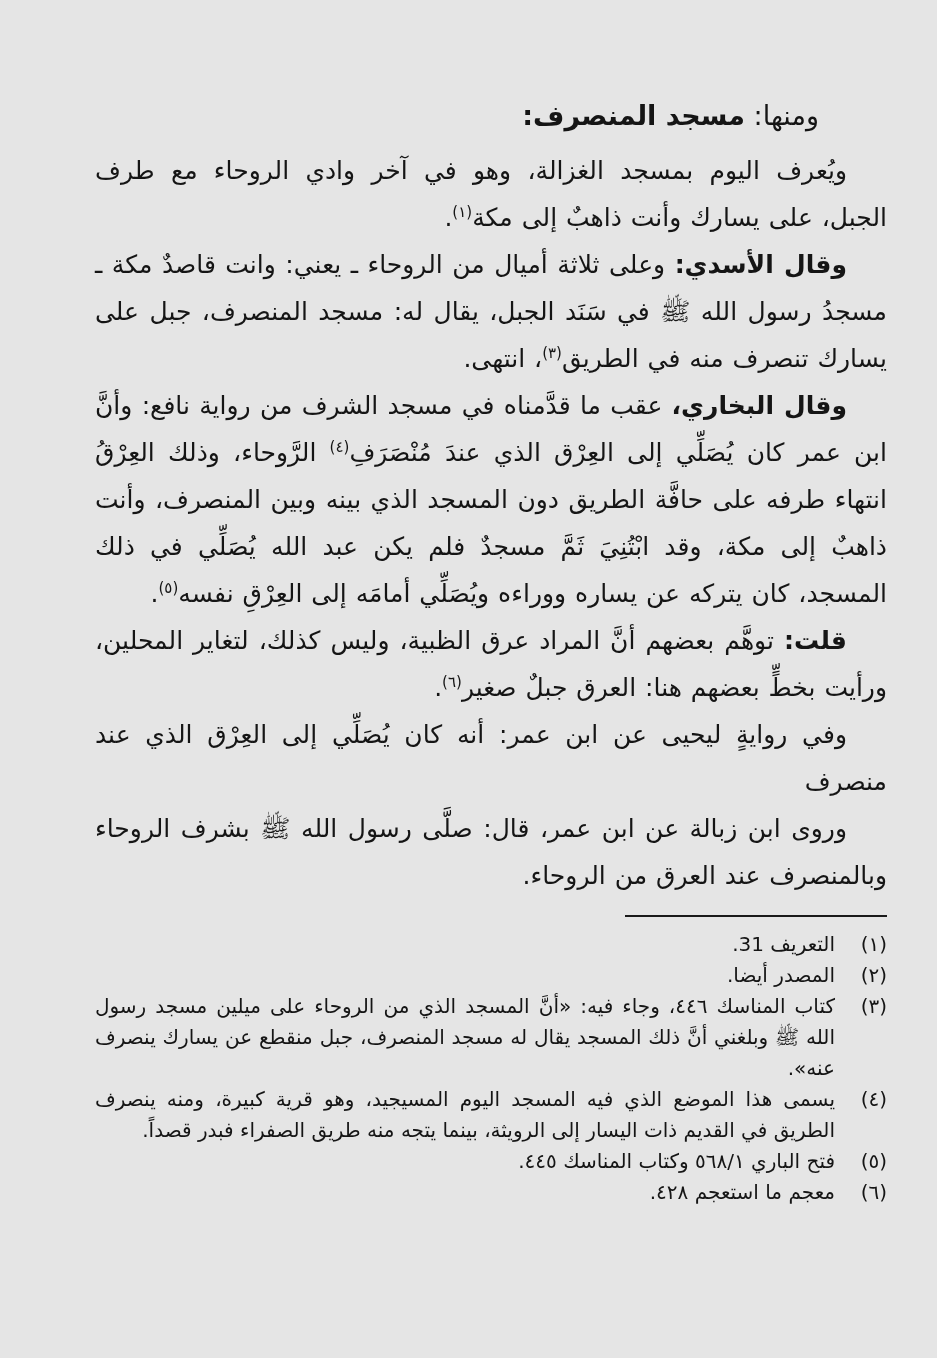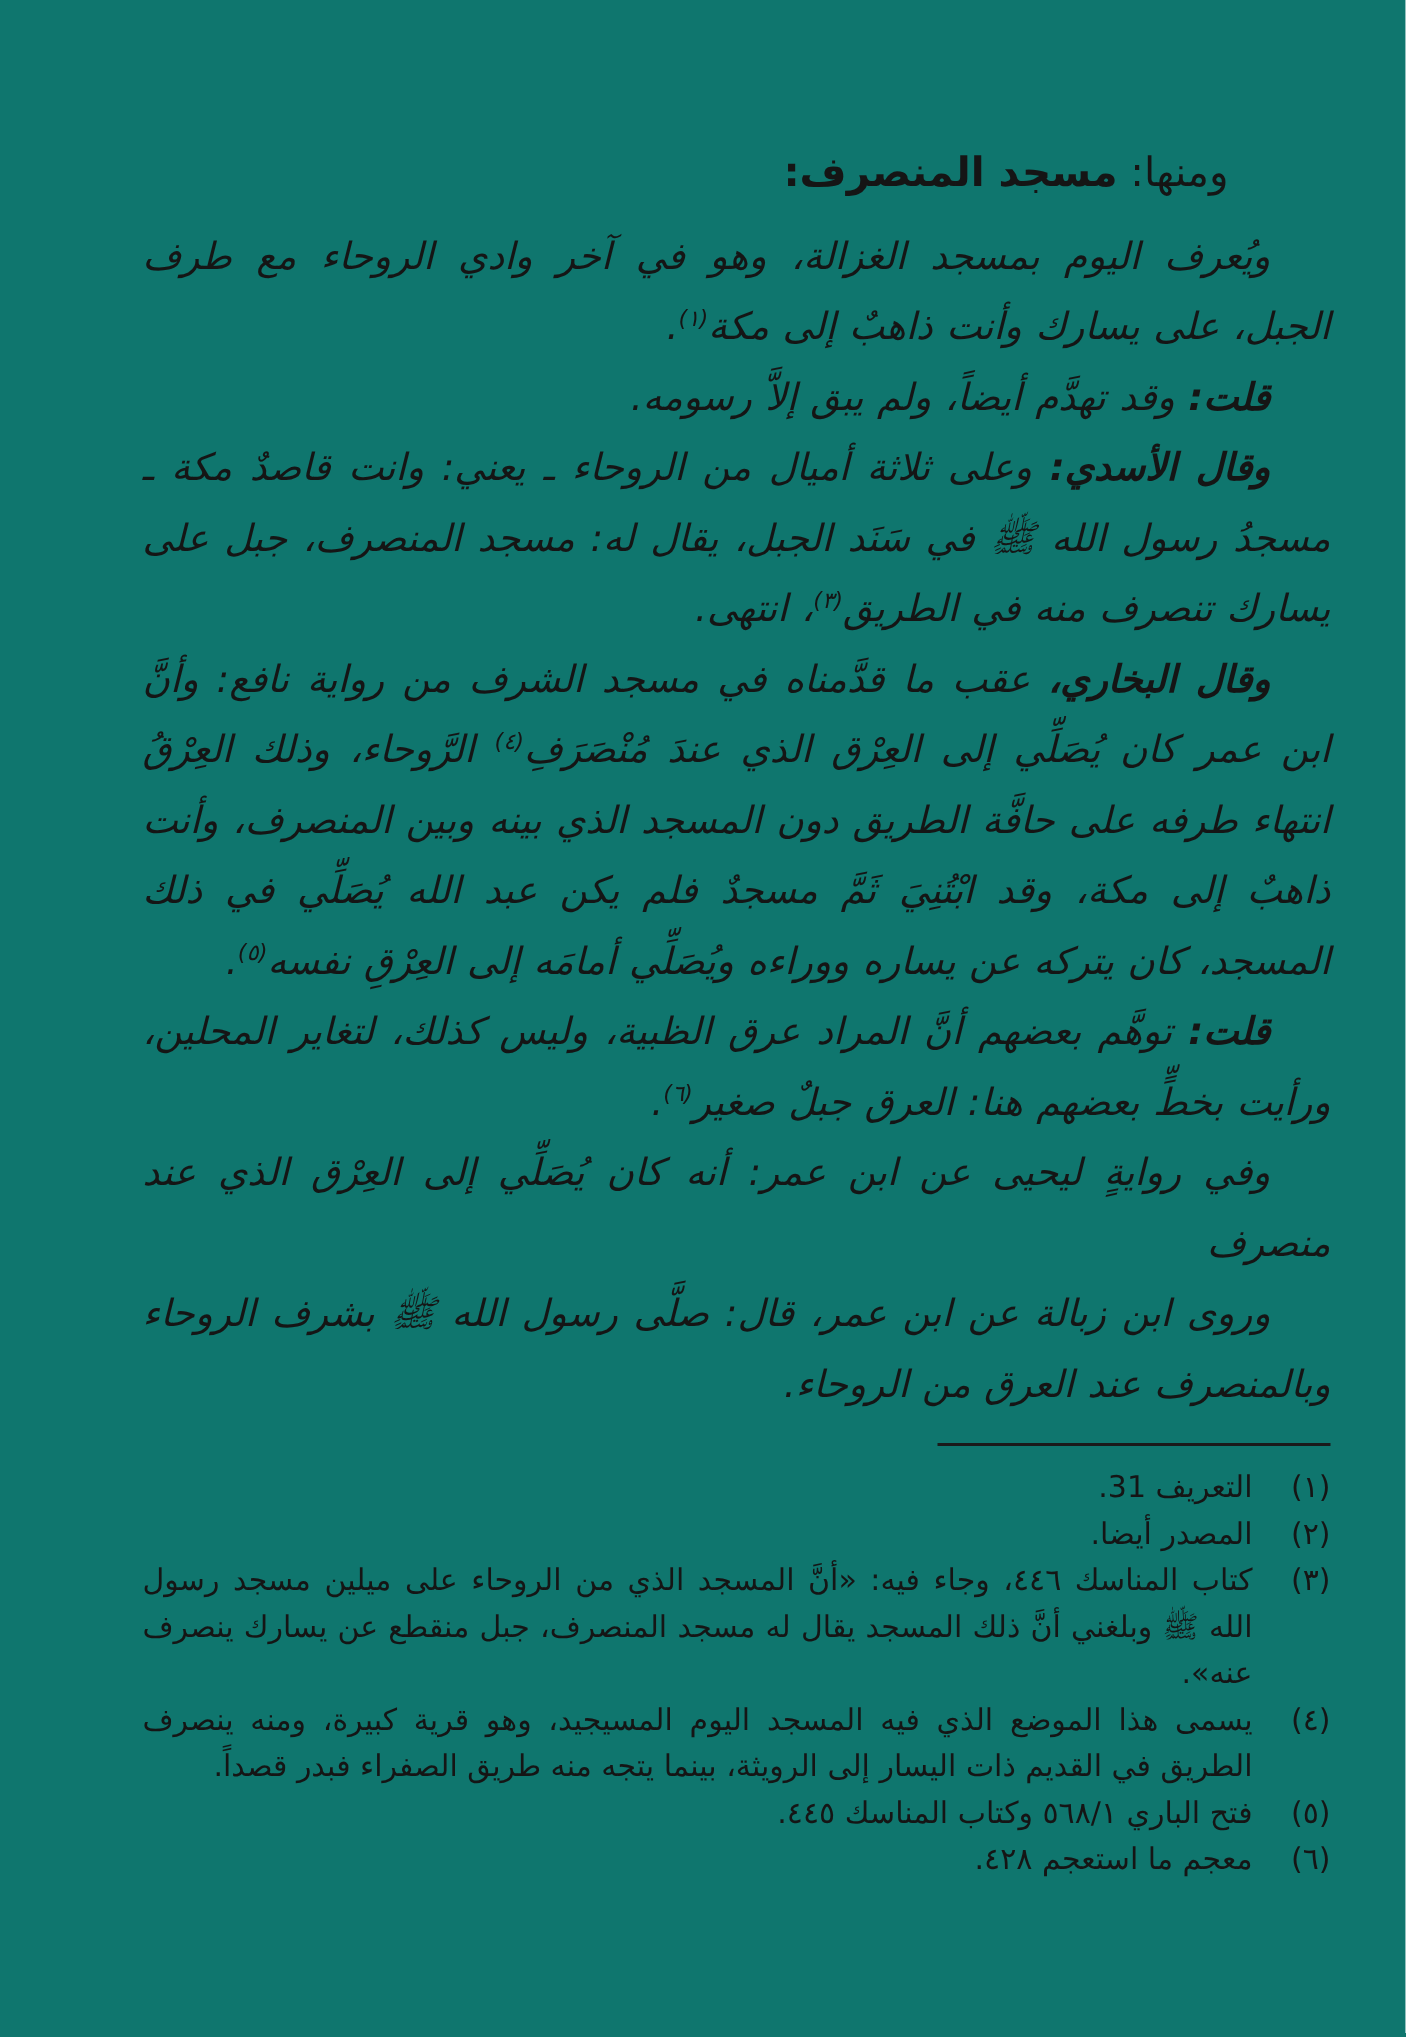--- a/index.html
+++ b/index.html
@@ -1,20 +1,20 @@
 <!DOCTYPE html>
 <html lang="ar" dir="rtl"><head>
 <meta charset="utf-8">
 <style>
   html,body{margin:0;padding:0;background:#ffffff;}
   .page{
     position:relative;
     width:937px;height:1358px;
     box-sizing:border-box;
-    background:#0f766e;
+    background:#e5e5e5;
     color:#151515;
     font-family:"DejaVu Sans",sans-serif;
     direction:rtl;
     padding:92px 50px 0 95px;
     overflow:hidden;
   }
   .heading{
     margin:0 0 8px 0;
     font-size:27px;
     line-height:47px;
@@ -23,21 +23,20 @@
   }
   .heading .prefix{font-weight:normal;}
   .para{
     margin:0;
     font-size:25px;
     line-height:47px;
     text-align:justify;
     text-align-last:right;
     text-indent:40px;
     word-spacing:1px;
-    font-style:italic;
   }
   .para.cont{text-align-last:justify;}
   .lead{font-weight:bold;}
   .fnref{
     font-size:15px;
     vertical-align:9px;
     line-height:0;
     white-space:nowrap;
   }
   .fn-sep{
@@ -69,21 +68,20 @@
 </style>
 </head>
 <body>
 
 <div class="page">
 
   <h2 class="heading"><span class="prefix">ومنها: </span><span>مسجد المنصرف:</span></h2>
 
   <div>
       <p class="para"><span>ويُعرف اليوم بمسجد الغزالة، وهو في آخر وادي الروحاء مع طرف الجبل، على يسارك وأنت ذاهبٌ إلى مكة</span><span class="fnref">(١)</span><span>.</span></p>
-      <p class="para"><span class="lead">قلت:</span><span> وقد تهدَّم أيضاً، ولم يبق إلاَّ رسومه.</span></p>
       <p class="para"><span class="lead">وقال الأسدي:</span><span> وعلى ثلاثة أميال من الروحاء ـ يعني: وانت قاصدٌ مكة ـ مسجدُ رسول الله ﷺ في سَنَد الجبل، يقال له: مسجد المنصرف، جبل على يسارك تنصرف منه في الطريق</span><span class="fnref">(٣)</span><span>، انتهى.</span></p>
       <p class="para"><span class="lead">وقال البخاري،</span><span> عقب ما قدَّمناه في مسجد الشرف من رواية نافع: وأنَّ ابن عمر كان يُصَلِّي إلى العِرْق الذي عندَ مُنْصَرَفِ</span><span class="fnref">(٤)</span><span> الرَّوحاء، وذلك العِرْقُ انتهاء طرفه على حافَّة الطريق دون المسجد الذي بينه وبين المنصرف، وأنت ذاهبٌ إلى مكة، وقد ابْتُنِيَ ثَمَّ مسجدٌ فلم يكن عبد الله يُصَلِّي في ذلك المسجد، كان يتركه عن يساره ووراءه ويُصَلِّي أمامَه إلى العِرْقِ نفسه</span><span class="fnref">(٥)</span><span>.</span></p>
       <p class="para"><span class="lead">قلت:</span><span> توهَّم بعضهم أنَّ المراد عرق الظبية، وليس كذلك، لتغاير المحلين، ورأيت بخطٍّ بعضهم هنا: العرق جبلٌ صغير</span><span class="fnref">(٦)</span><span>.</span></p>
       <p class="para cont"><span>وفي روايةٍ ليحيى عن ابن عمر: أنه كان يُصَلِّي إلى العِرْق الذي عند منصرف</span></p>
       <p class="para"><span>وروى ابن زبالة عن ابن عمر، قال: صلَّى رسول الله ﷺ بشرف الروحاء وبالمنصرف عند العرق من الروحاء.</span></p>
     </div>
 
   <hr class="fn-sep">
 
   <div class="footnotes">

